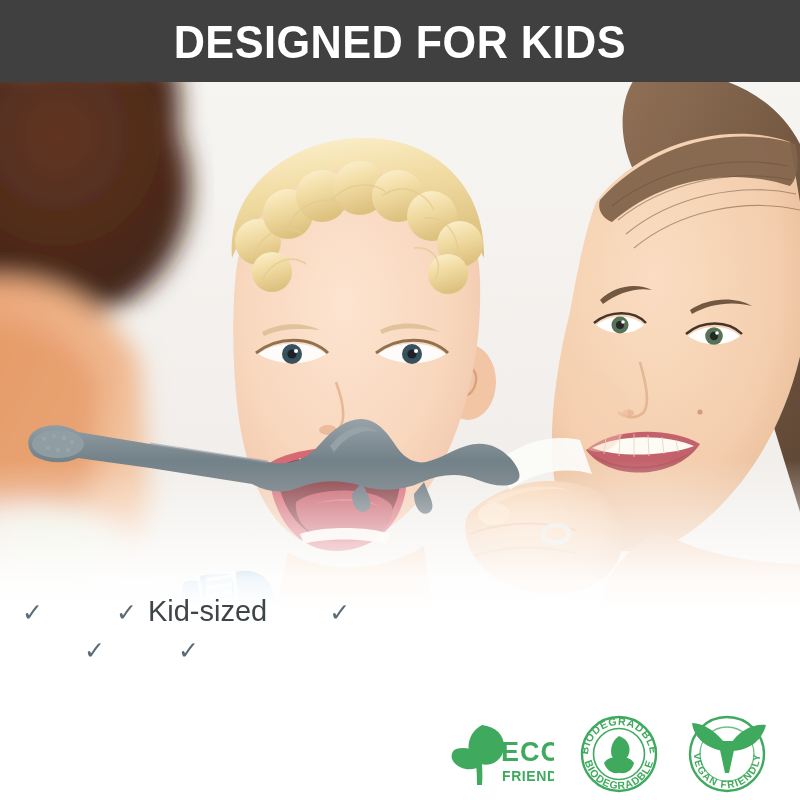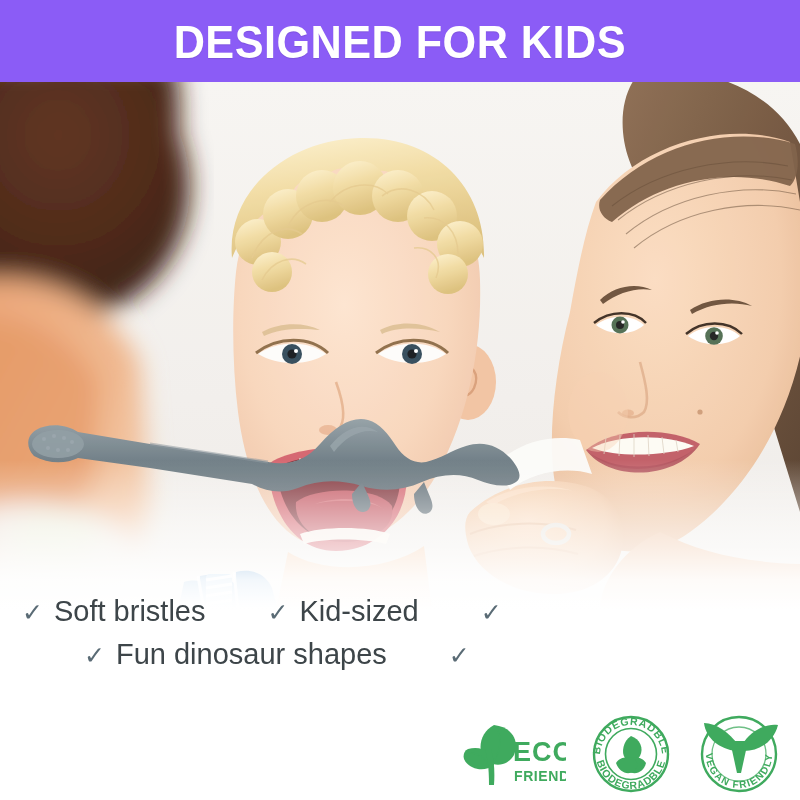--- a/index.html
+++ b/index.html
@@ -7,21 +7,21 @@
     width:800px; height:800px;
     background:#ffffff;
     font-family:"Liberation Sans", sans-serif;
     overflow:hidden;
   }
   #page { position:relative; width:800px; height:800px; background:#fff; overflow:hidden; }
 
   
   .banner {
     position:absolute; left:0; top:0; width:800px; height:82px;
-    background:#8b5cf6;
+    background:#404040;
     display:flex; align-items:center; justify-content:center;
   }
   .banner-title {
     color:#ffffff;
     font-size:47px;
     font-weight:bold;
     letter-spacing:0.5px;
     transform:scaleX(0.92);
     white-space:nowrap;
     text-shadow:0 1px 1px rgba(0,0,0,0.10);
@@ -66,21 +66,21 @@
     color:#5a6b75;
     font-size:25px;
     margin-right:11px;
     line-height:1;
   }
 
   
   .badges {
     position:absolute; left:0; top:713px; width:800px; height:82px;
     display:flex; align-items:center; justify-content:flex-end;
-    padding-right:18px; gap:22px;
+    padding-right:30px; gap:22px;
     z-index:5;
   }
   .badge { display:block; }
   .badge svg { display:block; }
 </style>
 </head>
 <body>
 
 <div id="page">
 
@@ -366,34 +366,32 @@
 
       <rect x="0" y="0" width="800" height="528" fill="#ffffff" opacity="0.05"></rect>
     </svg>
     <div class="photo-fade"></div>
   </div>
 
   <div class="features">
     <div class="feat-row feat-row-1">
       <div class="feature">
         <span class="check">✓</span>
-        <span>Soft bristles</span>
       </div>
       <div class="feature">
         <span class="check">✓</span>
         <span>Kid-sized</span>
       </div>
       <div class="feature">
         <span class="check">✓</span>
       </div>
     </div>
     <div class="feat-row feat-row-2">
       <div class="feature">
         <span class="check">✓</span>
-        <span>Fun dinosaur shapes</span>
       </div>
       <div class="feature">
         <span class="check">✓</span>
       </div>
     </div>
   </div>
 
   <div class="badges">
 
     <div class="badge">

